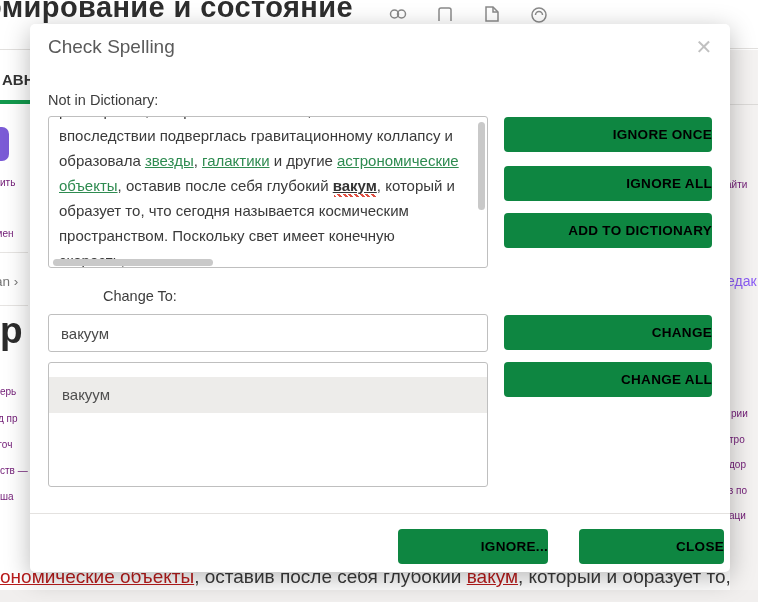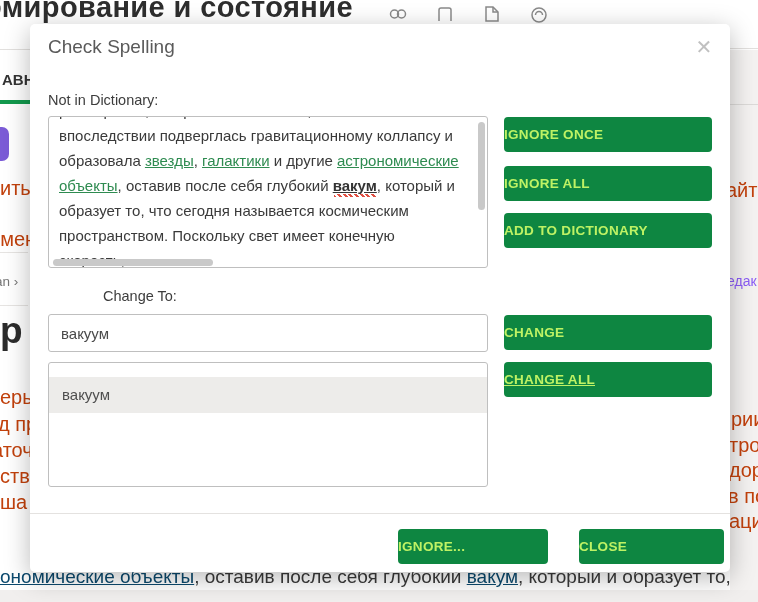--- a/index.html
+++ b/index.html
@@ -12,40 +12,40 @@
   #bg-heading { left:-16px; top:-9px; font-size:29px; font-weight:700; color:#2e2e2e;
                 white-space:nowrap; z-index:1; letter-spacing:.4px; }
   #bg-icons { left:388px; top:4px; display:flex; gap:27px; z-index:1; }
   #bg-icons svg { stroke:#8a8a8a; fill:none; stroke-width:1.5; }
   .divider-left  { left:0; top:49px; width:30px; height:1px; background:#e2e0de; z-index:1; }
   .divider-right { left:730px; top:48px; width:28px; height:1px; background:#e2e0de; z-index:1; }
   #bg-tab { left:2px; top:71px; font-size:15px; font-weight:700; color:#333; z-index:1; }
   #bg-tab-bar { left:0; top:100px; width:30px; height:4px; background:#12994d; z-index:1; }
   #bg-purple { left:-7px; top:127px; width:16px; height:34px; background:#7b5bd6;
                border-radius:7px; z-index:1; }
-  .bg-frag { color:#c2410c; font-size:20px; z-index:2; white-space:nowrap; }
+  .bg-frag { color:#701a75; font-size:10px; z-index:2; white-space:nowrap; }
   #frag-save   { left:0;   top:177px; }
   #frag-zmen   { left:-9px;top:228px; }
   .ldiv1 { left:0; top:252px; width:28px; height:1px; background:#e6e4e2; z-index:1; }
   #frag-crumb  { left:-5px;top:274px; font-size:13.5px; color:#777; }
   .ldiv2 { left:0; top:305px; width:28px; height:1px; background:#e6e4e2; z-index:1; }
   #frag-bigp   { left:0;   top:310px; font-size:37px; font-weight:700; color:#2c2c2c; }
   #frag-l1 { left:0;   top:386px; } #frag-l2 { left:-2px; top:413px; }
   #frag-l3 { left:-8px; top:439px; } #frag-l4 { left:0;  top:465px; }
   #frag-l5 { left:0;   top:491px; }
   #right-strip { left:730px; top:50px; width:28px; height:552px; background:#f4f2f1; z-index:1; }
   .rline { left:730px; top:104px; width:28px; height:1px; background:#dcdad8; z-index:2; }
   #frag-find { left:726px; top:179px; } #frag-edit { left:727px; top:273px; font-size:14px; color:#8b5cf6; }
   #frag-r1 { left:731px; top:408px;text-align:center; } #frag-r2 { left:729px; top:434px; }
   #frag-r3 { left:729px; top:459px; } #frag-r4 { left:728px; top:485px; }
   #frag-r5 { left:729px; top:510px; }
   #bg-bottom-line { left:0; top:566px; width:758px; height:24px; font-size:19px;
                     color:#3a3a3a; white-space:nowrap; overflow:hidden; z-index:3; }
   #bg-bottom-strip { left:0; top:590px; width:758px; height:12px; background:#f1efee; z-index:3; }
-  .seg-bluelink { color:#0c4a6e; text-decoration:underline; }
+  .seg-bluelink { color:#b91c1c; text-decoration:underline; }
 
   
   #dialog { left:30px; top:24px; width:700px; height:548px; background:#fff;
             border-radius:5px; box-shadow:0 6px 26px rgba(0,0,0,.28); z-index:10; }
   #dlg-title { left:18px; top:12px; font-size:19px; color:#5a5a5a; }
   #dlg-close { left:660px; top:9px; width:28px; height:28px; font-size:20px; color:#c0c0c0;
                text-align:center; line-height:28px; cursor:pointer; }
   .dlg-label { font-size:14.5px; color:#3d3d3d; }
   #lbl-dict { left:18px; top:68px; }
   #txt-box { left:18px; top:92px; width:440px; height:152px; border:1px solid #bfbfbf;
@@ -53,26 +53,26 @@
   .clip-line { height:6px; overflow:hidden; }
   .clip-line span { display:block; transform:translateY(-15px); font-size:15px; color:#3a3a3a; }
   #txt-flow { font-size:15px; line-height:25px; color:#3a3a3a; white-space:pre-wrap; }
   .seg-link { color:#2e8b50; text-decoration:underline; }
   .seg-misspelled { font-weight:700; color:#333; text-decoration:underline; position:relative; }
   .seg-misspelled::after { content:""; position:absolute; left:1px; right:1px; bottom:-3px;
       height:3px;
       background:repeating-linear-gradient(45deg,#e04f42 0 2px,transparent 2px 4px); }
   .vscroll { left:448px; top:98px; width:7px; height:88px; background:#c9c9c9; border-radius:4px; }
   .hscroll { left:23px; top:235px; width:160px; height:7px; background:#c9c9c9; border-radius:4px; }
-  .gbtn { position:absolute; background:#0e8641; color:#bef264; font-weight:700;
+  .gbtn { position:absolute; background:#0e8641; color:#000000; font-weight:700;
           font-size:13.5px; letter-spacing:.3px; border:none; border-radius:4px;
-          width:208px; height:35px; left:474px; text-align:left; cursor:pointer;
+          width:208px; height:35px; left:474px; text-align:right; cursor:pointer;
           font-family:"Liberation Sans",sans-serif; }
   #btn-ignore-once { top:93px; } #btn-ignore-all { top:142px; } #btn-add-dict { top:189px; }
-  #btn-change { top:291px; } #btn-change-all { top:338px;text-decoration:underline; }
+  #btn-change { top:291px; } #btn-change-all { top:338px; }
   #lbl-change { left:32px; top:264px;margin-left:41px; }
   #change-input { left:18px; top:290px; width:440px; height:38px; border:1px solid #bfbfbf;
                   border-radius:3px; padding-left:12px; font-size:15px; color:#4a4a4a;
                   font-family:"Liberation Sans",sans-serif; position:absolute; }
   #suggest-list { left:18px; top:338px; width:440px; height:125px; border:1px solid #bfbfbf;
                   border-radius:3px; overflow:hidden; }
   .suggest-row { margin-top:14px; height:36px; background:#edecea; line-height:36px;
                  padding-left:13px; font-size:15px; color:#4f4f4f; cursor:pointer; }
   #dlg-divider { left:0; top:489px; width:700px; height:1px; background:#e4e2e0; }
   #btn-options { top:505px; left:368px; width:150px; }

